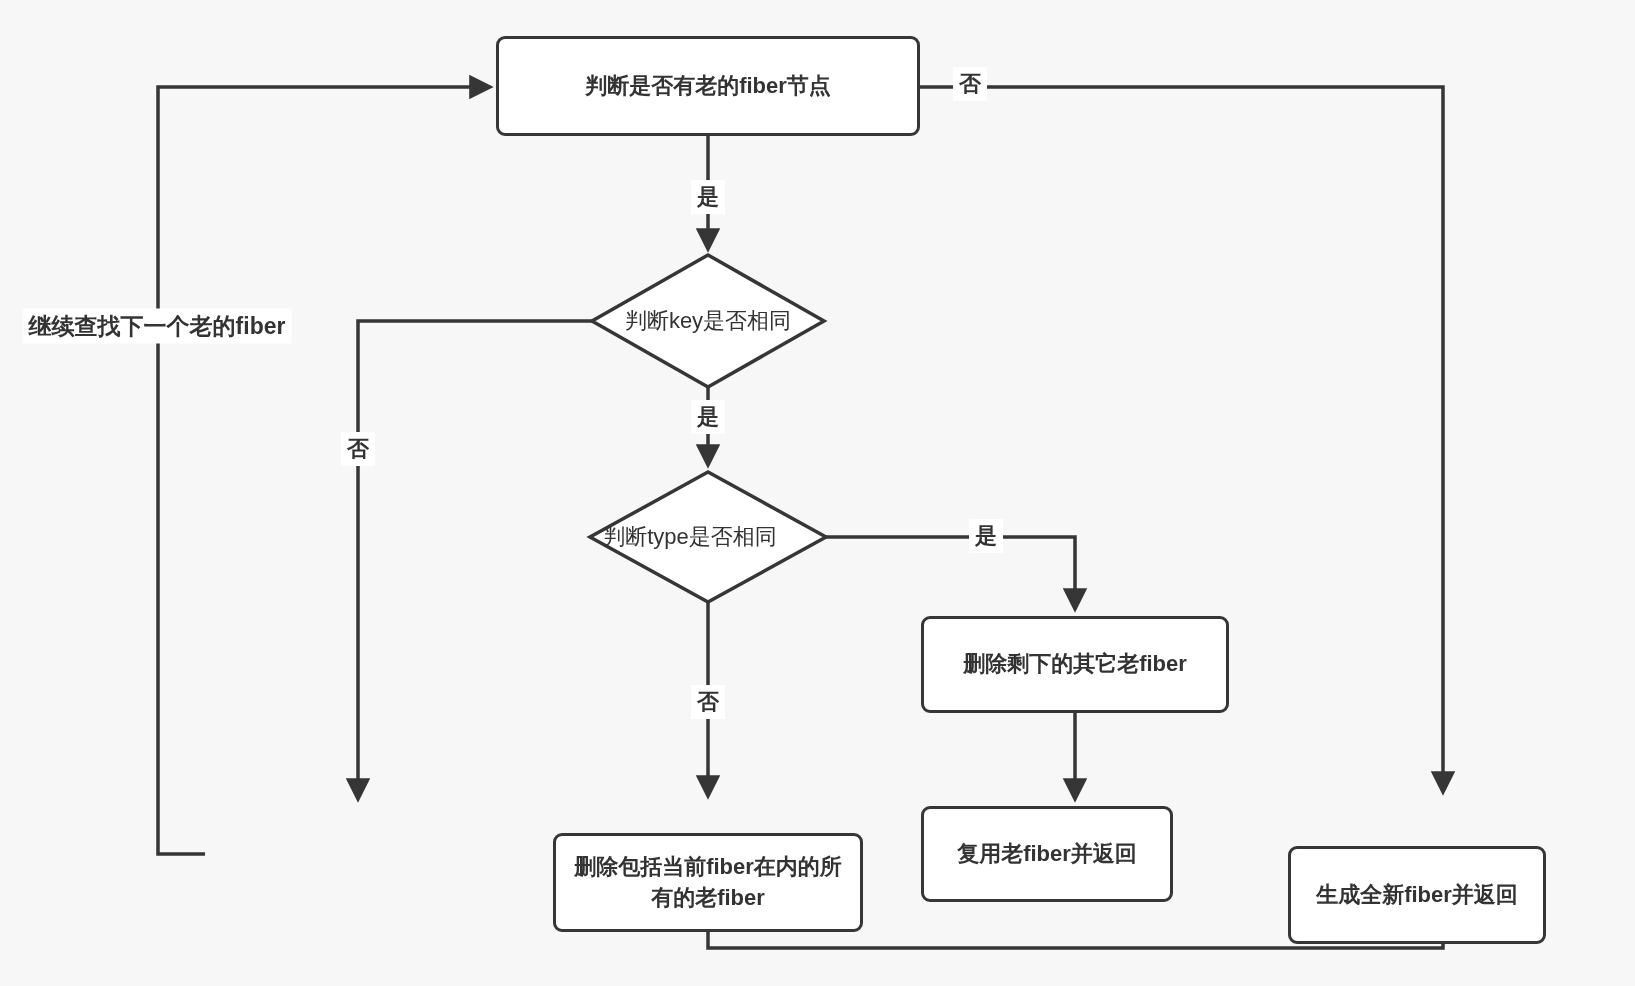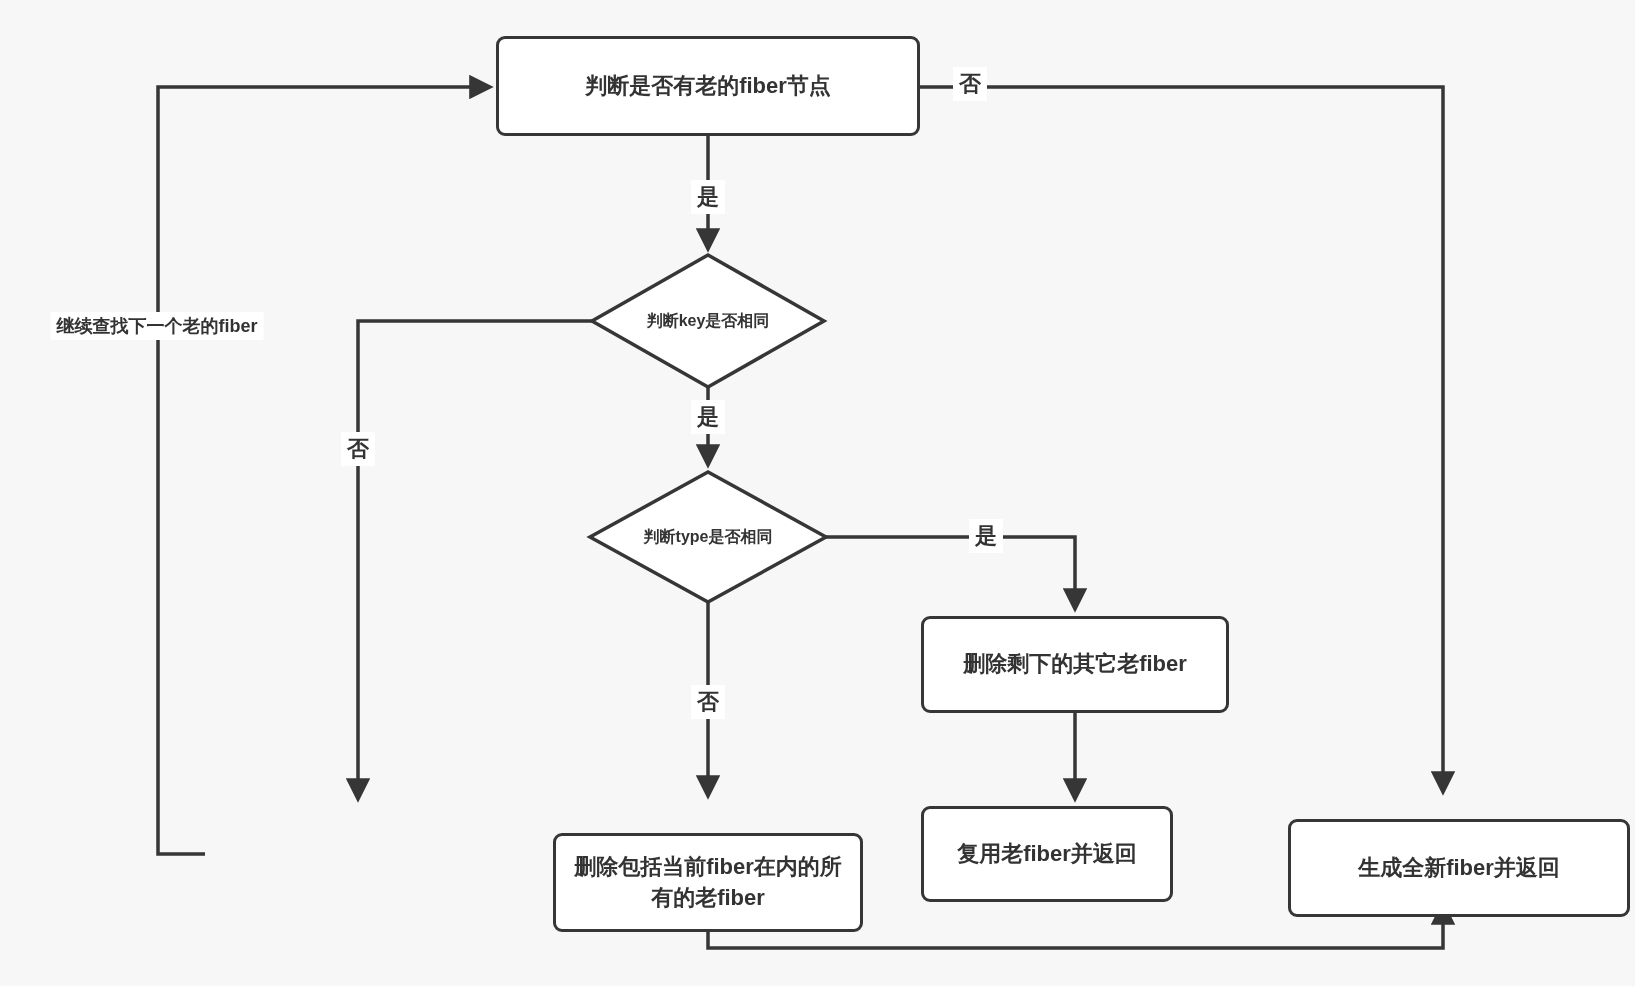--- a/index.html
+++ b/index.html
@@ -30,34 +30,34 @@
     justify-content: center;
     text-align: center;
     font-weight: bold;
     font-size: 22px;
     line-height: 1.4;
     padding: 0 14px;
   }
   .diamond-label {
     position: absolute;
     transform: translate(-50%, -50%);
-    font-weight: bold;
-    font-size: 16px;
+    font-weight: normal;
+    font-size: 22px;
     white-space: nowrap;
   }
   .edge-label {
     position: absolute;
     transform: translate(-50%, -50%);
     font-weight: bold;
     font-size: 22px;
     background: var(--node_fill, #ffffff);
     padding: 2px 6px;
     white-space: nowrap;
   }
-  .edge-label--big { font-size: 18px; }
+  .edge-label--big { font-size: 23px; }
 </style>
 </head>
 <body>
 
 <div id="canvas">
 
   <svg class="wires" viewBox="0 0 1635 986" xmlns="http://www.w3.org/2000/svg">
     <defs>
       <marker id="arrow" viewBox="0 0 10 10" refX="8.5" refY="5" markerWidth="7" markerHeight="7" orient="auto-start-reverse">
         <path d="M 0 0 L 10 5 L 0 10 Z" fill="#363636"></path>
@@ -88,25 +88,25 @@
 
   <div class="node" style="left:496px; top:36px; width:424px; height:100px;">判断是否有老的fiber节点</div>
 
 
   <div class="node" style="left:553px; top:833px; width:310px; height:99px;">删除包括当前fiber在内的所有的老fiber</div>
 
   <div class="node" style="left:921px; top:616px; width:308px; height:97px;">删除剩下的其它老fiber</div>
 
   <div class="node" style="left:921px; top:806px; width:252px; height:96px;">复用老fiber并返回</div>
 
-  <div class="node" style="left:1288px; top:819px; width:342px; height:98px;">生成全新fiber并返回</div>
+  <div class="node" style="left:1288px; top:846px; width:258px; height:98px;">生成全新fiber并返回</div>
 
   <div class="diamond-label" style="left:708px; top:321px;">判断key是否相同</div>
 
-  <div class="diamond-label" style="left:708px; top:537px;text-align:center;">判断type是否相同</div>
+  <div class="diamond-label" style="left:690px; top:537px;text-align:center;">判断type是否相同</div>
 
   <div class="edge-label edge-label--big" style="left:157px; top:326px;">继续查找下一个老的fiber</div>
 
   <div class="edge-label" style="left:708px; top:197px;">是</div>
 
   <div class="edge-label" style="left:970px; top:84px;">否</div>
 
   <div class="edge-label" style="left:708px; top:417px;">是</div>
 
   <div class="edge-label" style="left:358px; top:449px;">否</div>

